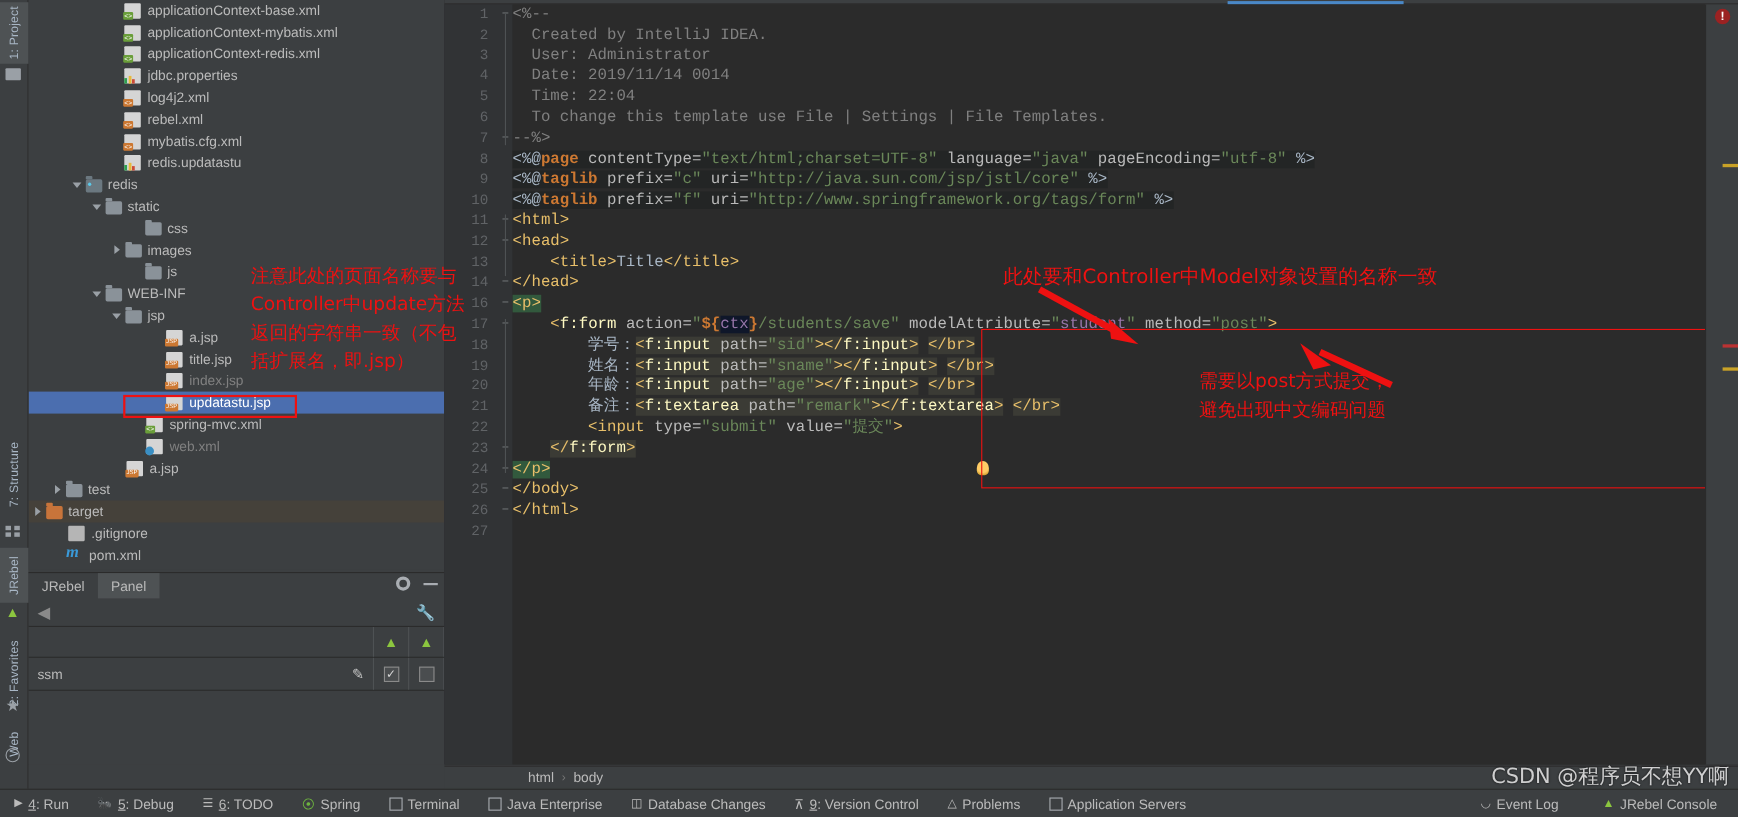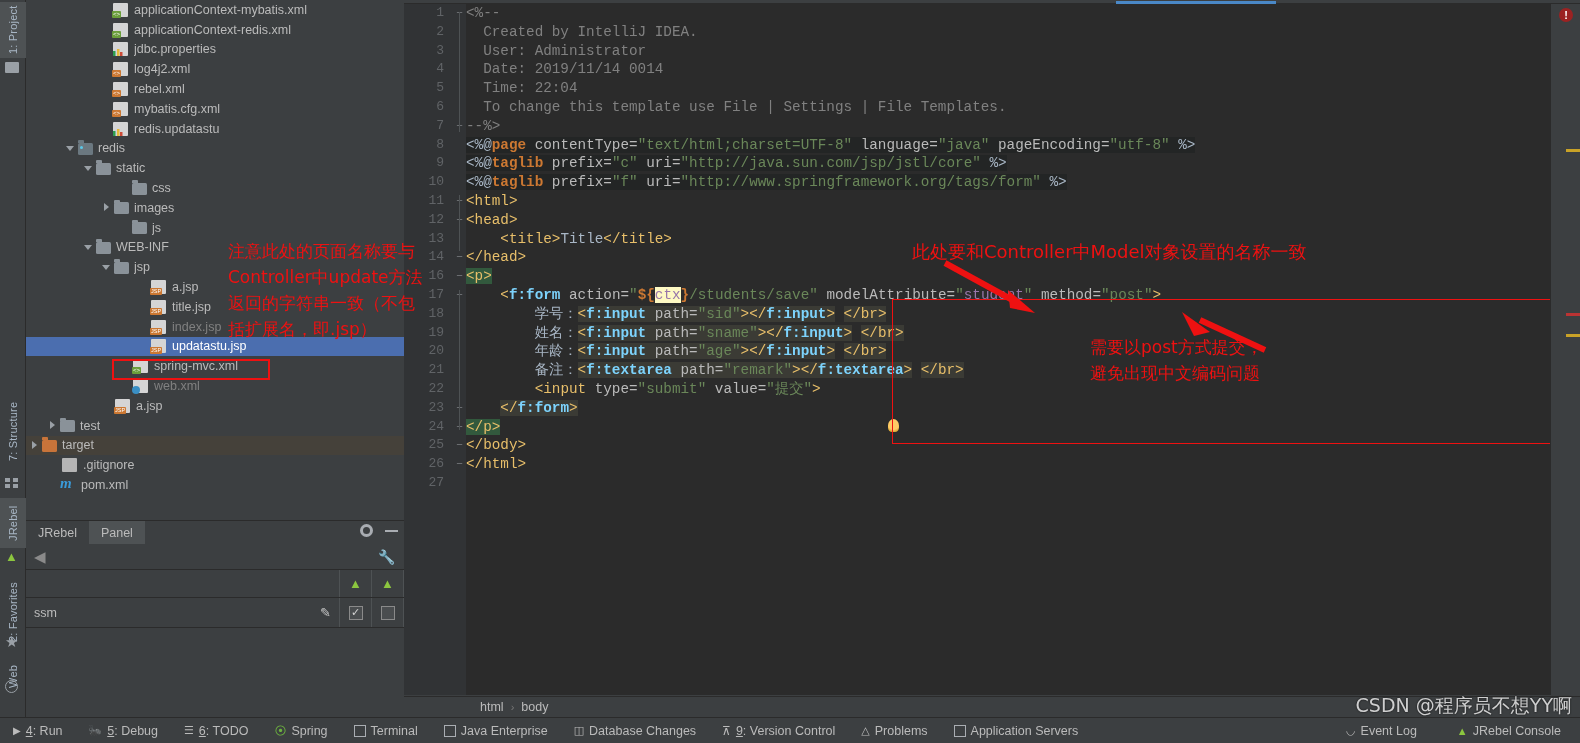--- a/index.html
+++ b/index.html
@@ -198,26 +198,26 @@
   }
   .fold-line {
     position: absolute; left: 55px; width: 1px; background: #4e5254;
   }
   .cmgray { color: #808080; }
   .tag { color: #e8bf6a; }
   .attr { color: #bababa; }
   .str { color: #6a8759; }
   .kw { color: #cc7832; font-weight: 700; }
   .el { color: #9876aa; }
-  .vio { color: #7dd3fc; font-weight:700; }
+  .vio { color: #fef9c3; font-weight:400; }
   .wh { color: #a9b7c6; }
   .dirbg { background: #232525; }
   .tagbg { background: #3b3b35; }
   .pbg { background: #32593d; }
-  .elbg { background: #fef9c3; }
+  .elbg { background: #0f172a; }
 
   
   .markerbar {
     position:absolute; right:0; top:4px; width:30px; height:691px; background:#3c3f41;
     border-left: 1px solid #2b2b2b;
   }
   .err-badge {
     position:absolute; right:7px; top:4px; width:14px; height:14px; border-radius:50%;
     background:#9b2222; color:#fff; font-size:11px; font-weight:700;
     display:flex;align-items:center;justify-content:center; line-height:1;
@@ -297,20 +297,25 @@
     <div class="strip-icon star-ico" style="top:634px;">★</div>
 
     <div class="strip-btn" style="top:656px;height:40px;">
       <span>Web</span>
     </div>
     <div class="strip-icon web-ico" style="top:680px;"></div>
   </div>
 
   <div class="project-panel">
     <div id="tree-host">
+        <div class="tree-row">
+          <span class="arrow " style="margin-left: 69px;"></span>
+          <span class="ficon xml spring"></span>
+          <span class="tree-label">applicationContext-base.xml</span>
+        </div>
         <div class="tree-row">
           <span class="arrow " style="margin-left: 69px;"></span>
           <span class="ficon xml spring"></span>
           <span class="tree-label">applicationContext-mybatis.xml</span>
         </div>
         <div class="tree-row">
           <span class="arrow " style="margin-left: 69px;"></span>
           <span class="ficon xml spring"></span>
           <span class="tree-label">applicationContext-redis.xml</span>
         </div>

